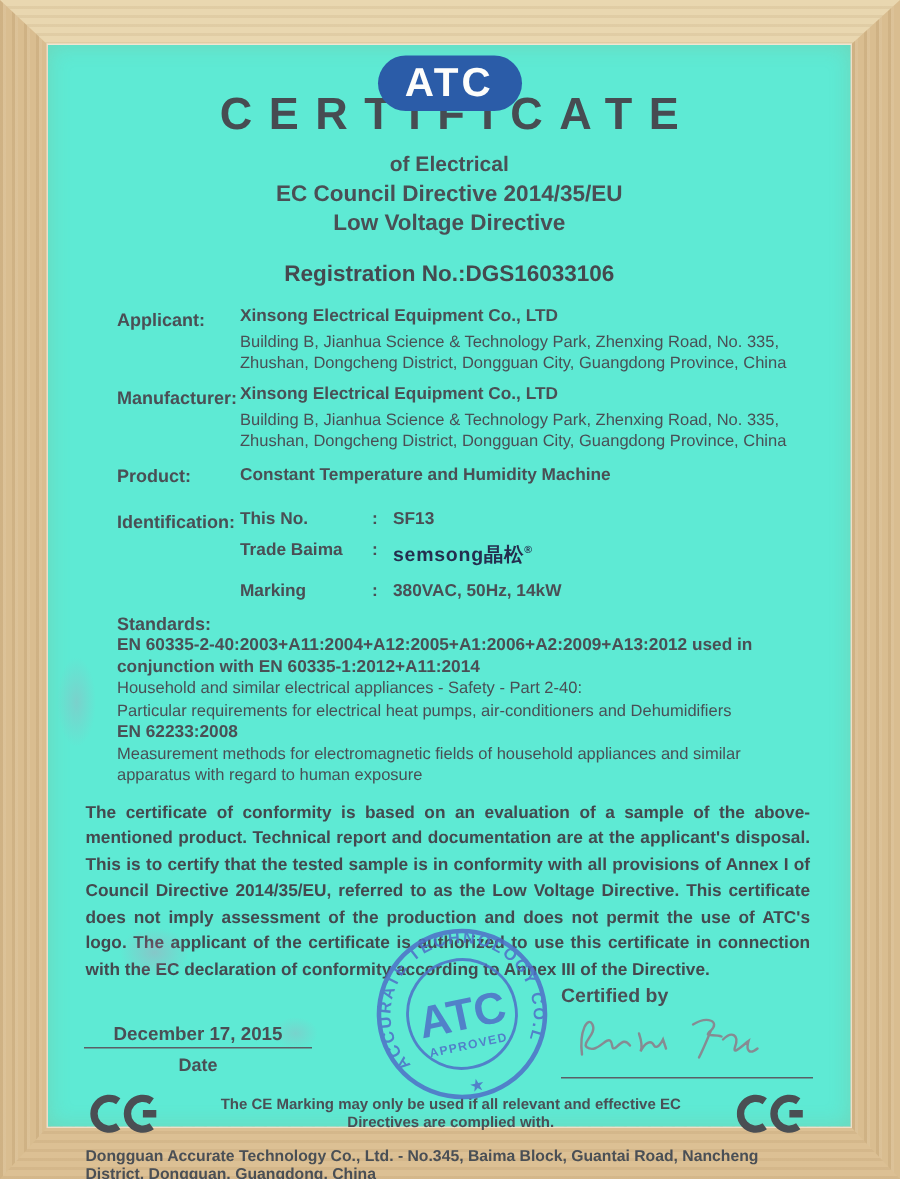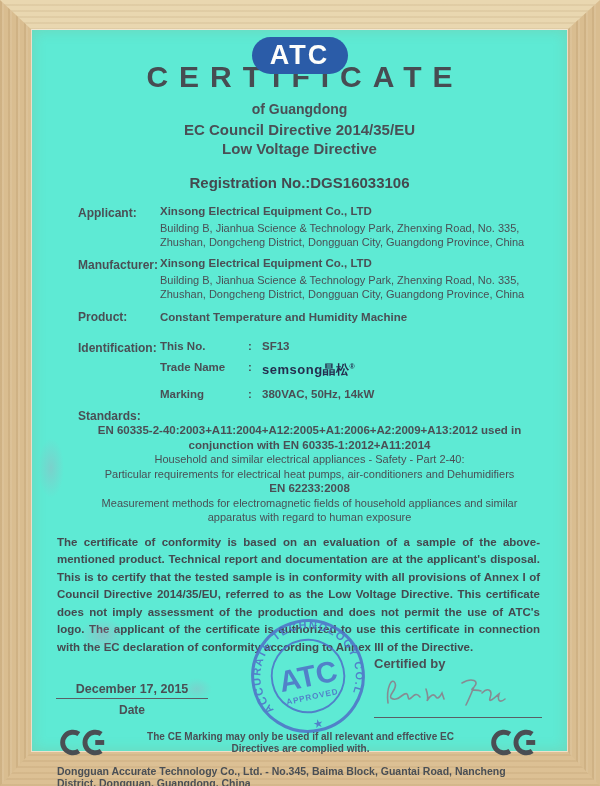--- a/index.html
+++ b/index.html
@@ -54,21 +54,21 @@
   .frow .val { flex:1; font-size:11.5px; }
   .name  { font-weight:700; font-size:11.5px; }
   .addr  { font-size:11px; line-height:13.5px; margin-top:5px; }
   .prod  { font-weight:700; font-size:11.5px; margin-top:2px; }
   .idrow { display:flex; font-size:11.5px; margin-bottom:9px; }
   .idrow .ilab { flex:none; width:88px; font-weight:700; }
   .idrow .icolon { flex:none; width:14px; font-weight:700; }
   .idrow .ival { font-weight:700; }
   .brand { color:#242e4e; font-weight:800; font-size:13px; letter-spacing:.5px; }
   .brand sup { font-size:7px; }
-  .stline { font-size:11px; line-height:14.5px;text-align:center; }
+  .stline { font-size:11px; line-height:14.5px; }
   .stline.b { font-weight:700; font-size:11.5px; }
 
   
   .body-par { margin:9px 27px 0 25px; font-size:11.5px; font-weight:600;
     line-height:17.5px; text-align:justify; color:#44494f; }
 
   
   .signoff { position:relative; height:70px; }
   .date-block { position:absolute; left:24px; top:26px; width:152px; text-align:center; }
   .date-val { font-weight:700; font-size:12.5px; padding-bottom:2px; border-bottom:1.5px solid #5a5f66; }
@@ -95,21 +95,21 @@
 
   <div class="paper">
     <div class="smudge s1"></div>
     <div class="smudge s2"></div>
     <div class="smudge s3"></div>
 
     <div class="logo-pill">
       <span>ATC</span>
     </div>
     <div class="cert-title">CERTIFICATE</div>
-    <div class="h-sub conf">of Guangdong</div>
+    <div class="h-sub conf">of Electrical</div>
     <div class="h-sub dir1">EC Council Directive 2014/35/EU</div>
     <div class="h-sub dir2">Low Voltage Directive</div>
     <div class="h-reg">Registration No.:DGS16033106</div>
 
     <div class="fields">
 
       <div class="frow">
         <div class="lab">Applicant:</div>
         <div class="val">
           <div class="name">Xinsong Electrical Equipment Co., LTD</div>
@@ -132,21 +132,21 @@
 
       <div class="frow" style="margin-top:16px;">
         <div class="lab">Identification:</div>
         <div class="val">
           <div class="idrow">
             <span class="ilab">This No.</span>
             <span class="icolon">:</span>
             <span class="ival">SF13</span>
           </div>
           <div class="idrow">
-            <span class="ilab">Trade Name</span>
+            <span class="ilab">Trade Baima</span>
             <span class="icolon">:</span>
             <span class="ival brand"><span>semsong晶松</span><sup>®</sup></span>
           </div>
           <div class="idrow" style="margin-bottom:0;">
             <span class="ilab">Marking</span>
             <span class="icolon">:</span>
             <span class="ival">380VAC, 50Hz, 14kW</span>
           </div>
         </div>
       </div>

